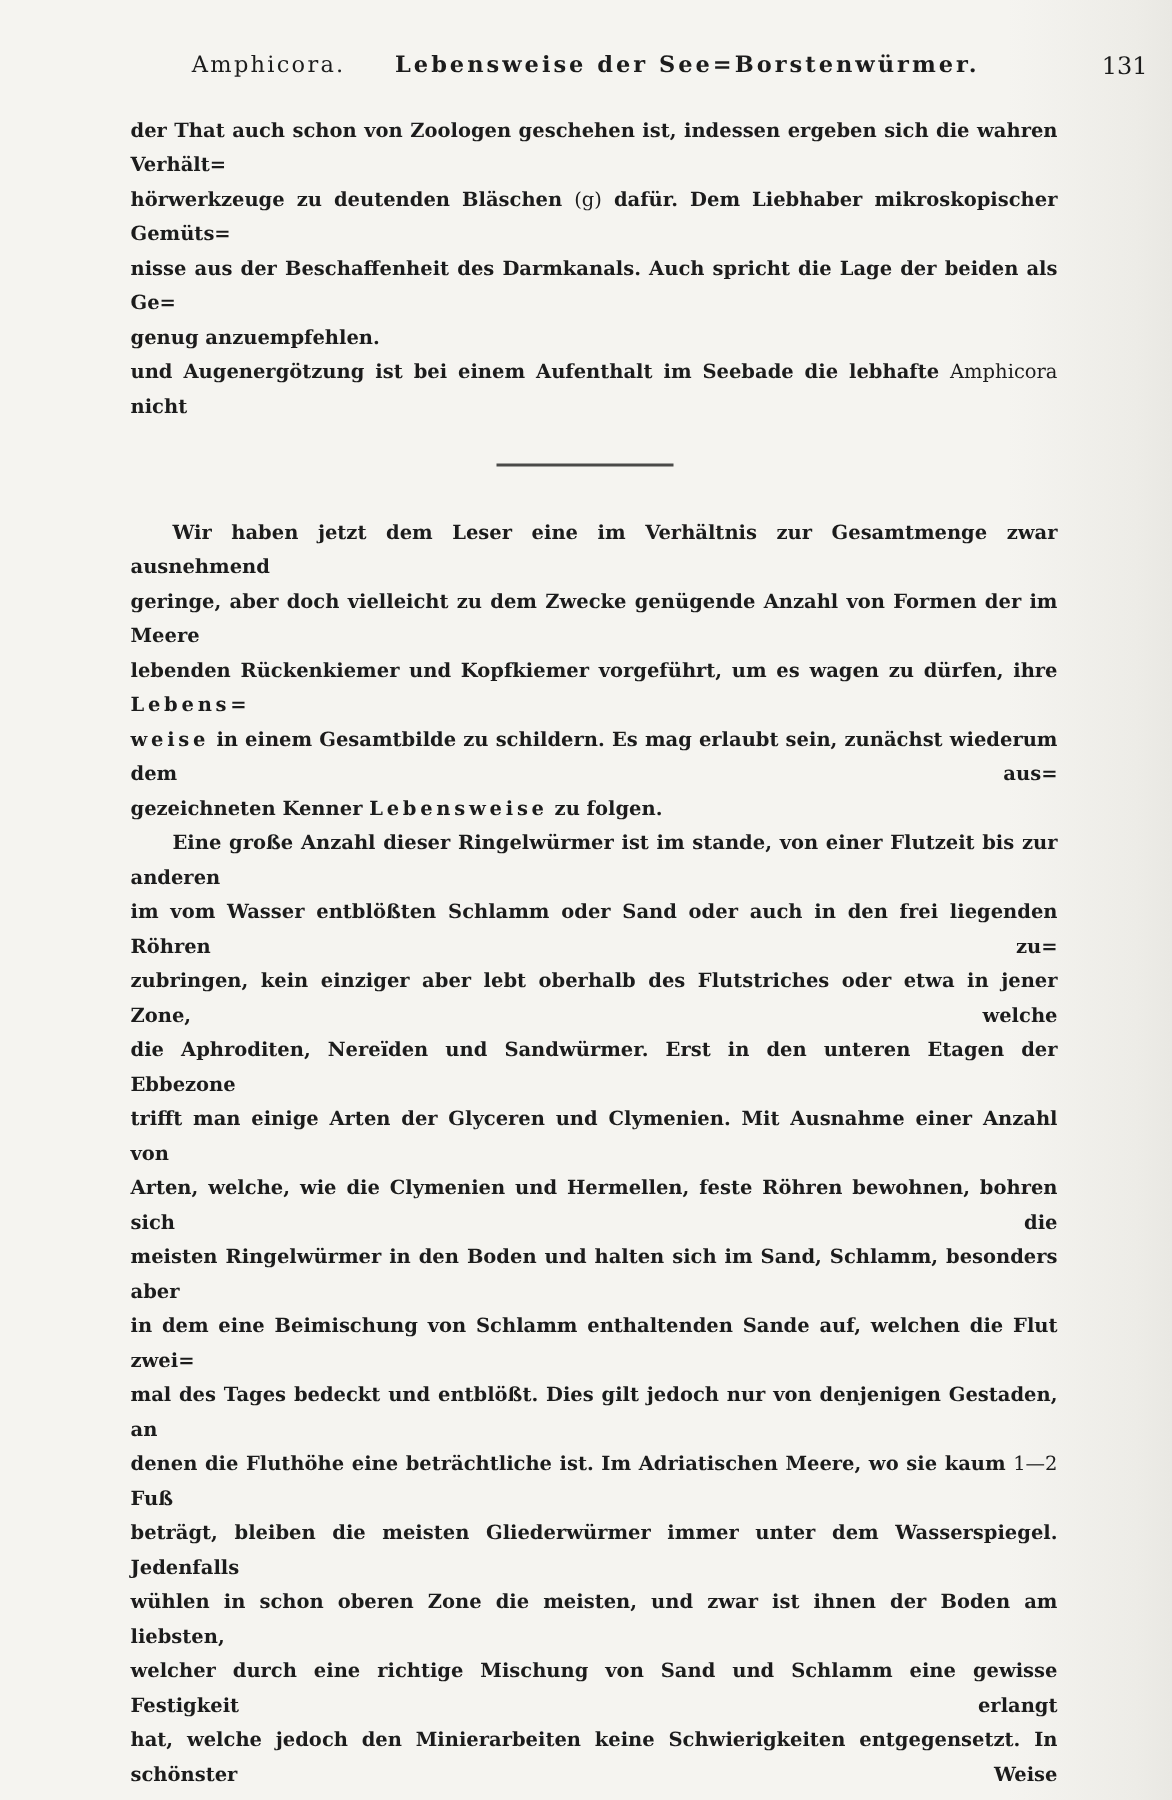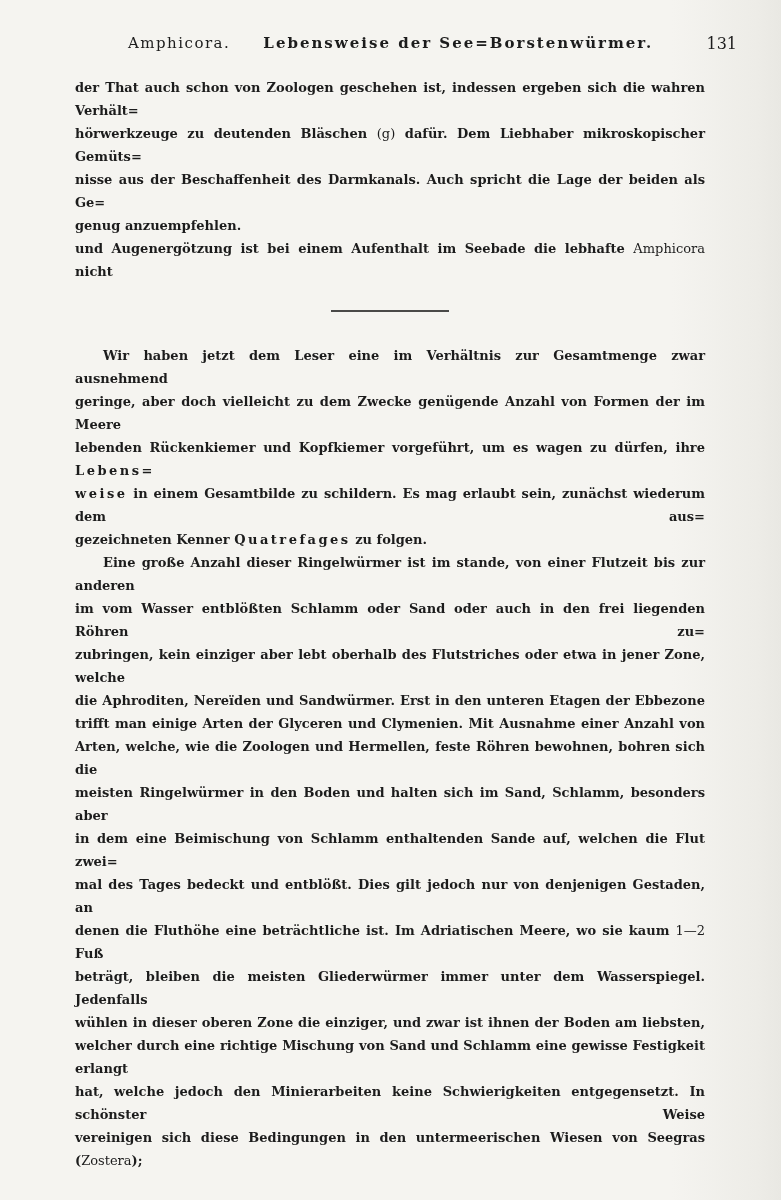--- a/index.html
+++ b/index.html
@@ -35,37 +35,38 @@
   .header-title .antiqua{
     letter-spacing:1.5px;
     margin-right:33px;
   }
   .header-title .fraktur-spaced{
     letter-spacing:2px;
   }
   .page-number{
     position:absolute;
     top:34px;
-    right:44px;
+    right:16px;
     font-size:16px;
     font-weight:normal;
   }
   
   .text-body{
     padding:16px 76px 0 75px;
     font-size:13px;
     font-weight:bold;
     line-height:23px;
     text-align:justify;
   }
   .para{margin:0;}
   .line{
     text-align:justify;
     text-align-last:justify;
     min-height:23px;
+    margin-left:12px;
   }
   .line.end{
     text-align-last:left;
   }
   .para.indent .line:first-child{
     text-indent:28px;
   }
   .antiqua{
     font-weight:normal;
     font-family:"DejaVu Serif", serif;
@@ -103,34 +104,34 @@
         <div class="line">nisse aus der Beschaffenheit des Darmkanals. Auch spricht die Lage der beiden als Ge=</div>
         <div class="line end">genug anzuempfehlen.</div>
         <div class="line">und Augenergötzung ist bei einem Aufenthalt im Seebade die lebhafte <span class="antiqua">Amphicora</span> nicht</div>
       </div>
       <div class="divider-wrap"><div class="divider-line"></div></div>
       <div class="para indent">
         <div class="line">Wir haben jetzt dem Leser eine im Verhältnis zur Gesamtmenge zwar ausnehmend</div>
         <div class="line">geringe, aber doch vielleicht zu dem Zwecke genügende Anzahl von Formen der im Meere</div>
         <div class="line">lebenden Rückenkiemer und Kopfkiemer vorgeführt, um es wagen zu dürfen, ihre <span class="sperr">Lebens=</span></div>
         <div class="line"><span class="sperr">weise</span> in einem Gesamtbilde zu schildern. Es mag erlaubt sein, zunächst wiederum dem aus=</div>
-        <div class="line end">gezeichneten Kenner <span class="sperr">Quatrefages</span> zu folgen.</div>
+        <div class="line end">gezeichneten Kenner <span class="sperr">Lebensweise</span> zu folgen.</div>
       </div>
       <div class="para indent">
         <div class="line">Eine große Anzahl dieser Ringelwürmer ist im stande, von einer Flutzeit bis zur anderen</div>
         <div class="line">im vom Wasser entblößten Schlamm oder Sand oder auch in den frei liegenden Röhren zu=</div>
         <div class="line">zubringen, kein einziger aber lebt oberhalb des Flutstriches oder etwa in jener Zone, welche</div>
         <div class="line">die Aphroditen, Nereïden und Sandwürmer. Erst in den unteren Etagen der Ebbezone</div>
         <div class="line">trifft man einige Arten der Glyceren und Clymenien. Mit Ausnahme einer Anzahl von</div>
-        <div class="line">Arten, welche, wie die Zoologen und Hermellen, feste Röhren bewohnen, bohren sich die</div>
+        <div class="line">Arten, welche, wie die Clymenien und Hermellen, feste Röhren bewohnen, bohren sich die</div>
         <div class="line">meisten Ringelwürmer in den Boden und halten sich im Sand, Schlamm, besonders aber</div>
         <div class="line">in dem eine Beimischung von Schlamm enthaltenden Sande auf, welchen die Flut zwei=</div>
         <div class="line">mal des Tages bedeckt und entblößt. Dies gilt jedoch nur von denjenigen Gestaden, an</div>
         <div class="line">denen die Fluthöhe eine beträchtliche ist. Im Adriatischen Meere, wo sie kaum <span class="antiqua">1—2</span> Fuß</div>
         <div class="line">beträgt, bleiben die meisten Gliederwürmer immer unter dem Wasserspiegel. Jedenfalls</div>
-        <div class="line">wühlen in dieser oberen Zone die einziger, und zwar ist ihnen der Boden am liebsten,</div>
+        <div class="line">wühlen in schon oberen Zone die meisten, und zwar ist ihnen der Boden am liebsten,</div>
         <div class="line">welcher durch eine richtige Mischung von Sand und Schlamm eine gewisse Festigkeit erlangt</div>
         <div class="line">hat, welche jedoch den Minierarbeiten keine Schwierigkeiten entgegensetzt. In schönster Weise</div>
         <div class="line">vereinigen sich diese Bedingungen in den untermeerischen Wiesen von Seegras (<span class="antiqua">Zostera</span>);</div>
       </div>
     </div>
 
 </div>
 
 </body></html>

